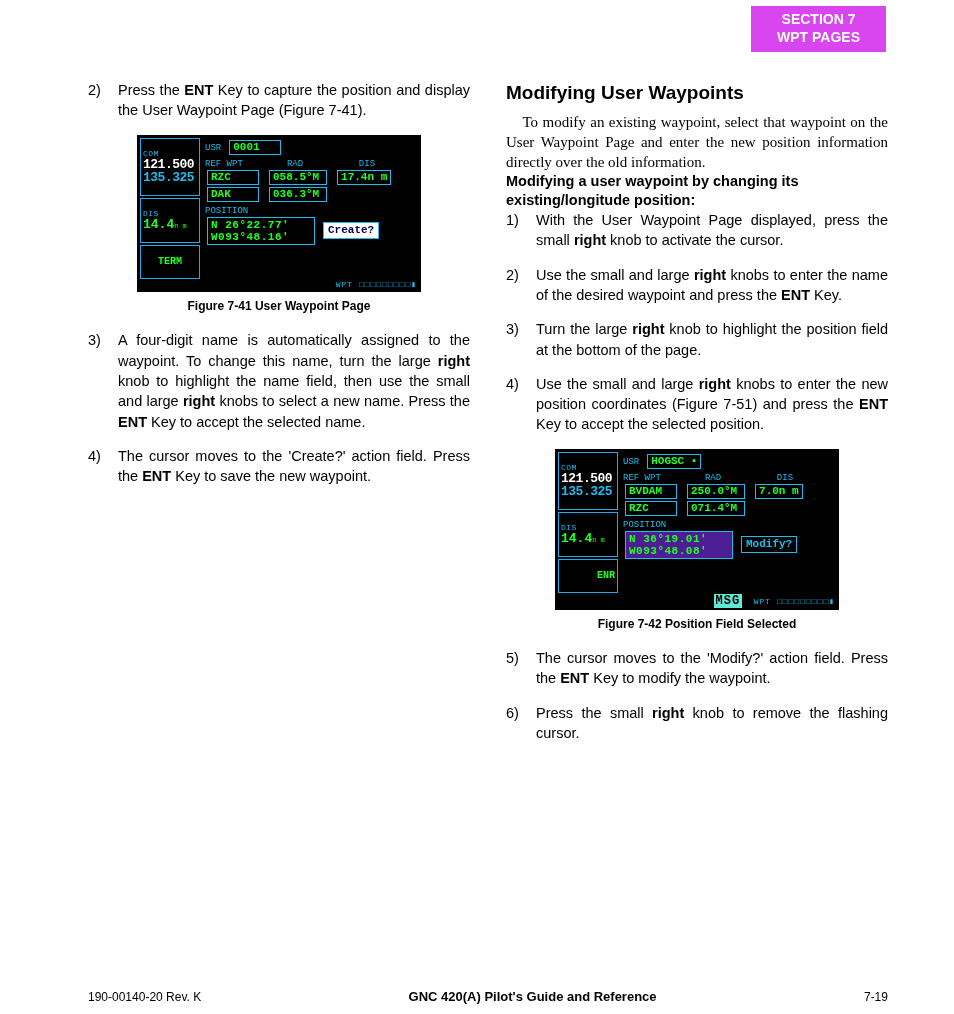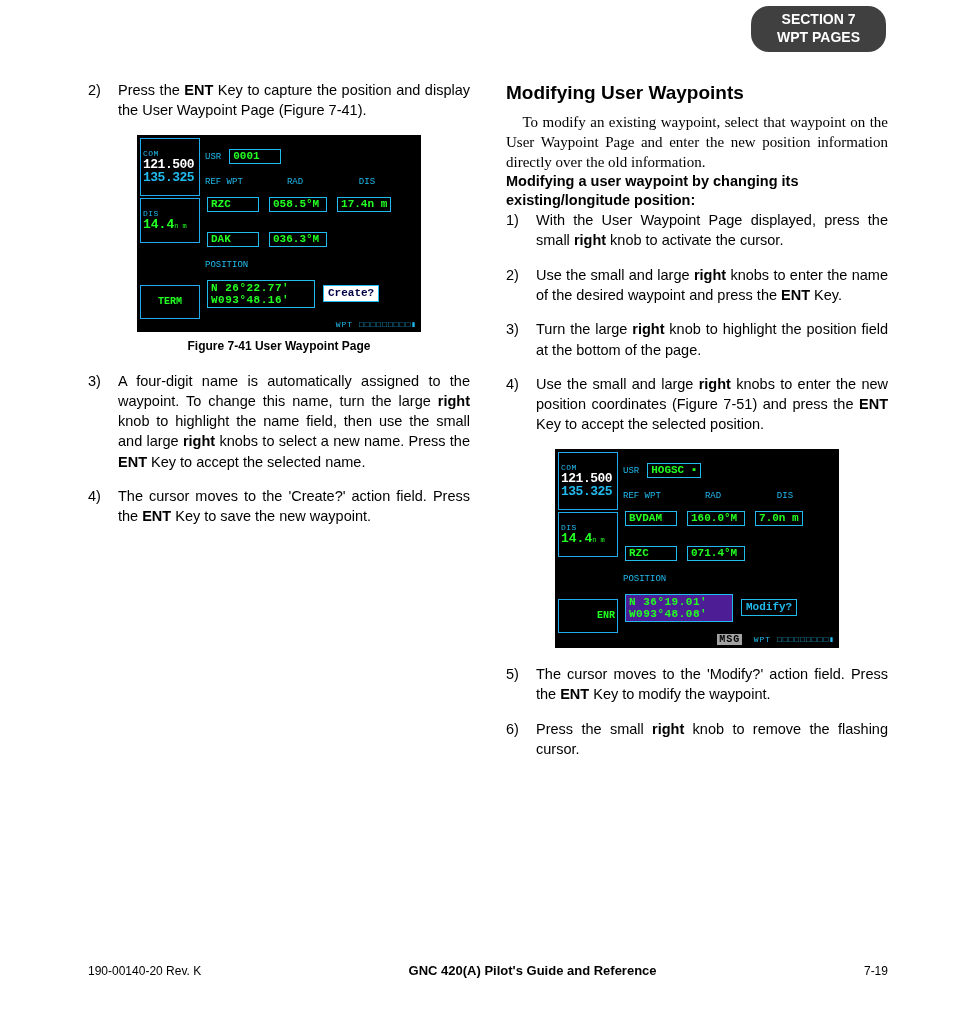--- a/index.html
+++ b/index.html
@@ -11,29 +11,28 @@
     width: 954px;
     height: 1014px;
     position: relative;
     overflow: hidden;
     box-sizing: border-box;
   }
   .section-tab {
     position: absolute;
     top: 6px;
     right: 68px;
-    background: #404040;
+    background: #d946ef;
     color: #fff;
     font-family: Arial, Helvetica, sans-serif;
     font-weight: bold;
     font-size: 14px;
     text-align: center;
     padding: 5px 26px 6px 26px;
     line-height: 1.25;
-    border-radius: 18px;
   }
   .content {
     position: absolute;
     top: 80px;
     left: 88px;
     right: 66px;
     bottom: 60px;
     display: flex;
     gap: 36px;
   }
@@ -84,21 +83,21 @@
   }
   .bold-procedure {
     font-family: Arial, Helvetica, sans-serif;
     font-weight: bold;
     font-size: 14.5px;
     margin: 0 0 10px 28px;
     line-height: 1.3;
   }
   .footer {
     position: absolute;
-    bottom: 36px;
+    bottom: 10px;
     left: 88px;
     right: 66px;
     display: flex;
     align-items: baseline;
     justify-content: space-between;
     font-family: Arial, Helvetica, sans-serif;
     font-size: 12px;
   }
   .footer .center {
     font-weight: bold;
@@ -137,21 +136,21 @@
   }
   .lbl-cyan { color: #2be; font-size: 8px; letter-spacing: 0.5px;}
   .val-white { color: #fff; font-weight: bold; font-size: 13px; letter-spacing: -0.5px;}
   .val-cyan { color: #2be; font-weight: bold; font-size: 13px; letter-spacing: -0.5px;}
   .val-grn { color: #2f2; font-weight: bold; }
   .hdr-cyan { color: #2be; font-size: 9px; display:inline-block;}
   .field-box {
     display: inline-block;
     border: 1px solid #2be;
     padding: 1px 3px;
-    margin: 10px 2px;
+    margin: 1px 2px;
     color: #2f2;
     font-weight: bold;
     font-size: 11px;
     min-width: 44px;
     text-align: left;
   }
   .field-box.sel { border-color: #2be; background: #4c1d95; }
   .action-btn {
     display: inline-block;
     background: #fff;
@@ -171,21 +170,21 @@
   }
   .bar-bottom {
     background: #000;
     color: #2be;
     font-size: 8px;
     padding: 1px 2px;
     text-align: right;
     letter-spacing: 1px;
   }
   .msg-yellow {
-    background: #a3a3a3; color:#000; font-size:10px; padding:0 2px; font-weight:bold;
+    background: #5eead4; color:#000; font-size:12px; padding:0 2px; font-weight:bold;
   }
 </style>
 </head>
 <body>
 
 <div class="section-tab">
   <div>SECTION 7</div>
   <div>WPT PAGES</div>
 </div>
 
@@ -326,21 +325,21 @@
               <span class="hdr-cyan">USR</span>
               <span class="field-box">HOGSC ▪</span>
             </div>
             <div style="margin-top:3px">
               <span class="hdr-cyan" style="width:56px">REF WPT</span>
               <span class="hdr-cyan" style="width:56px;text-align:center">RAD</span>
               <span class="hdr-cyan" style="width:46px;text-align:right">DIS</span>
             </div>
             <div>
               <span class="field-box" style="min-width:44px">BVDAM</span>
-              <span class="field-box" style="min-width:50px">160.0°M</span>
+              <span class="field-box" style="min-width:50px">250.0°M</span>
               <span class="field-box" style="min-width:40px">7.0n m</span>
             </div>
             <div>
               <span class="field-box" style="min-width:44px">RZC</span>
               <span class="field-box" style="min-width:50px">071.4°M</span>
             </div>
             <div class="hdr-cyan" style="margin-top:4px">POSITION</div>
             <div style="display:flex;align-items:center;gap:6px">
               <span class="field-box sel" style="min-width:100px">
                 <span class="pos-line">N 36°19.01'</span><br>
@@ -348,20 +347,21 @@
               </span>
               <span class="action-btn" style="background:#000;color:#2be;border-color:#2be">Modify?</span>
             </div>
           </div>
         </div>
         <div class="bar-bottom">
           <span class="msg-yellow">MSG</span>
           &nbsp;<span>WPT  □□□□□□□□□▮</span>
         </div>
       </div>
+      <div class="fig-caption">Figure 7-42  Position Field Selected</div>
     </div>
 
     <div class="step">
       <div class="num">5)</div>
       <div class="txt">
         <span>The cursor moves to the 'Modify?' action field.  Press the </span><b>ENT</b><span> Key to modify the waypoint.</span>
       </div>
     </div>
 
     <div class="step">

